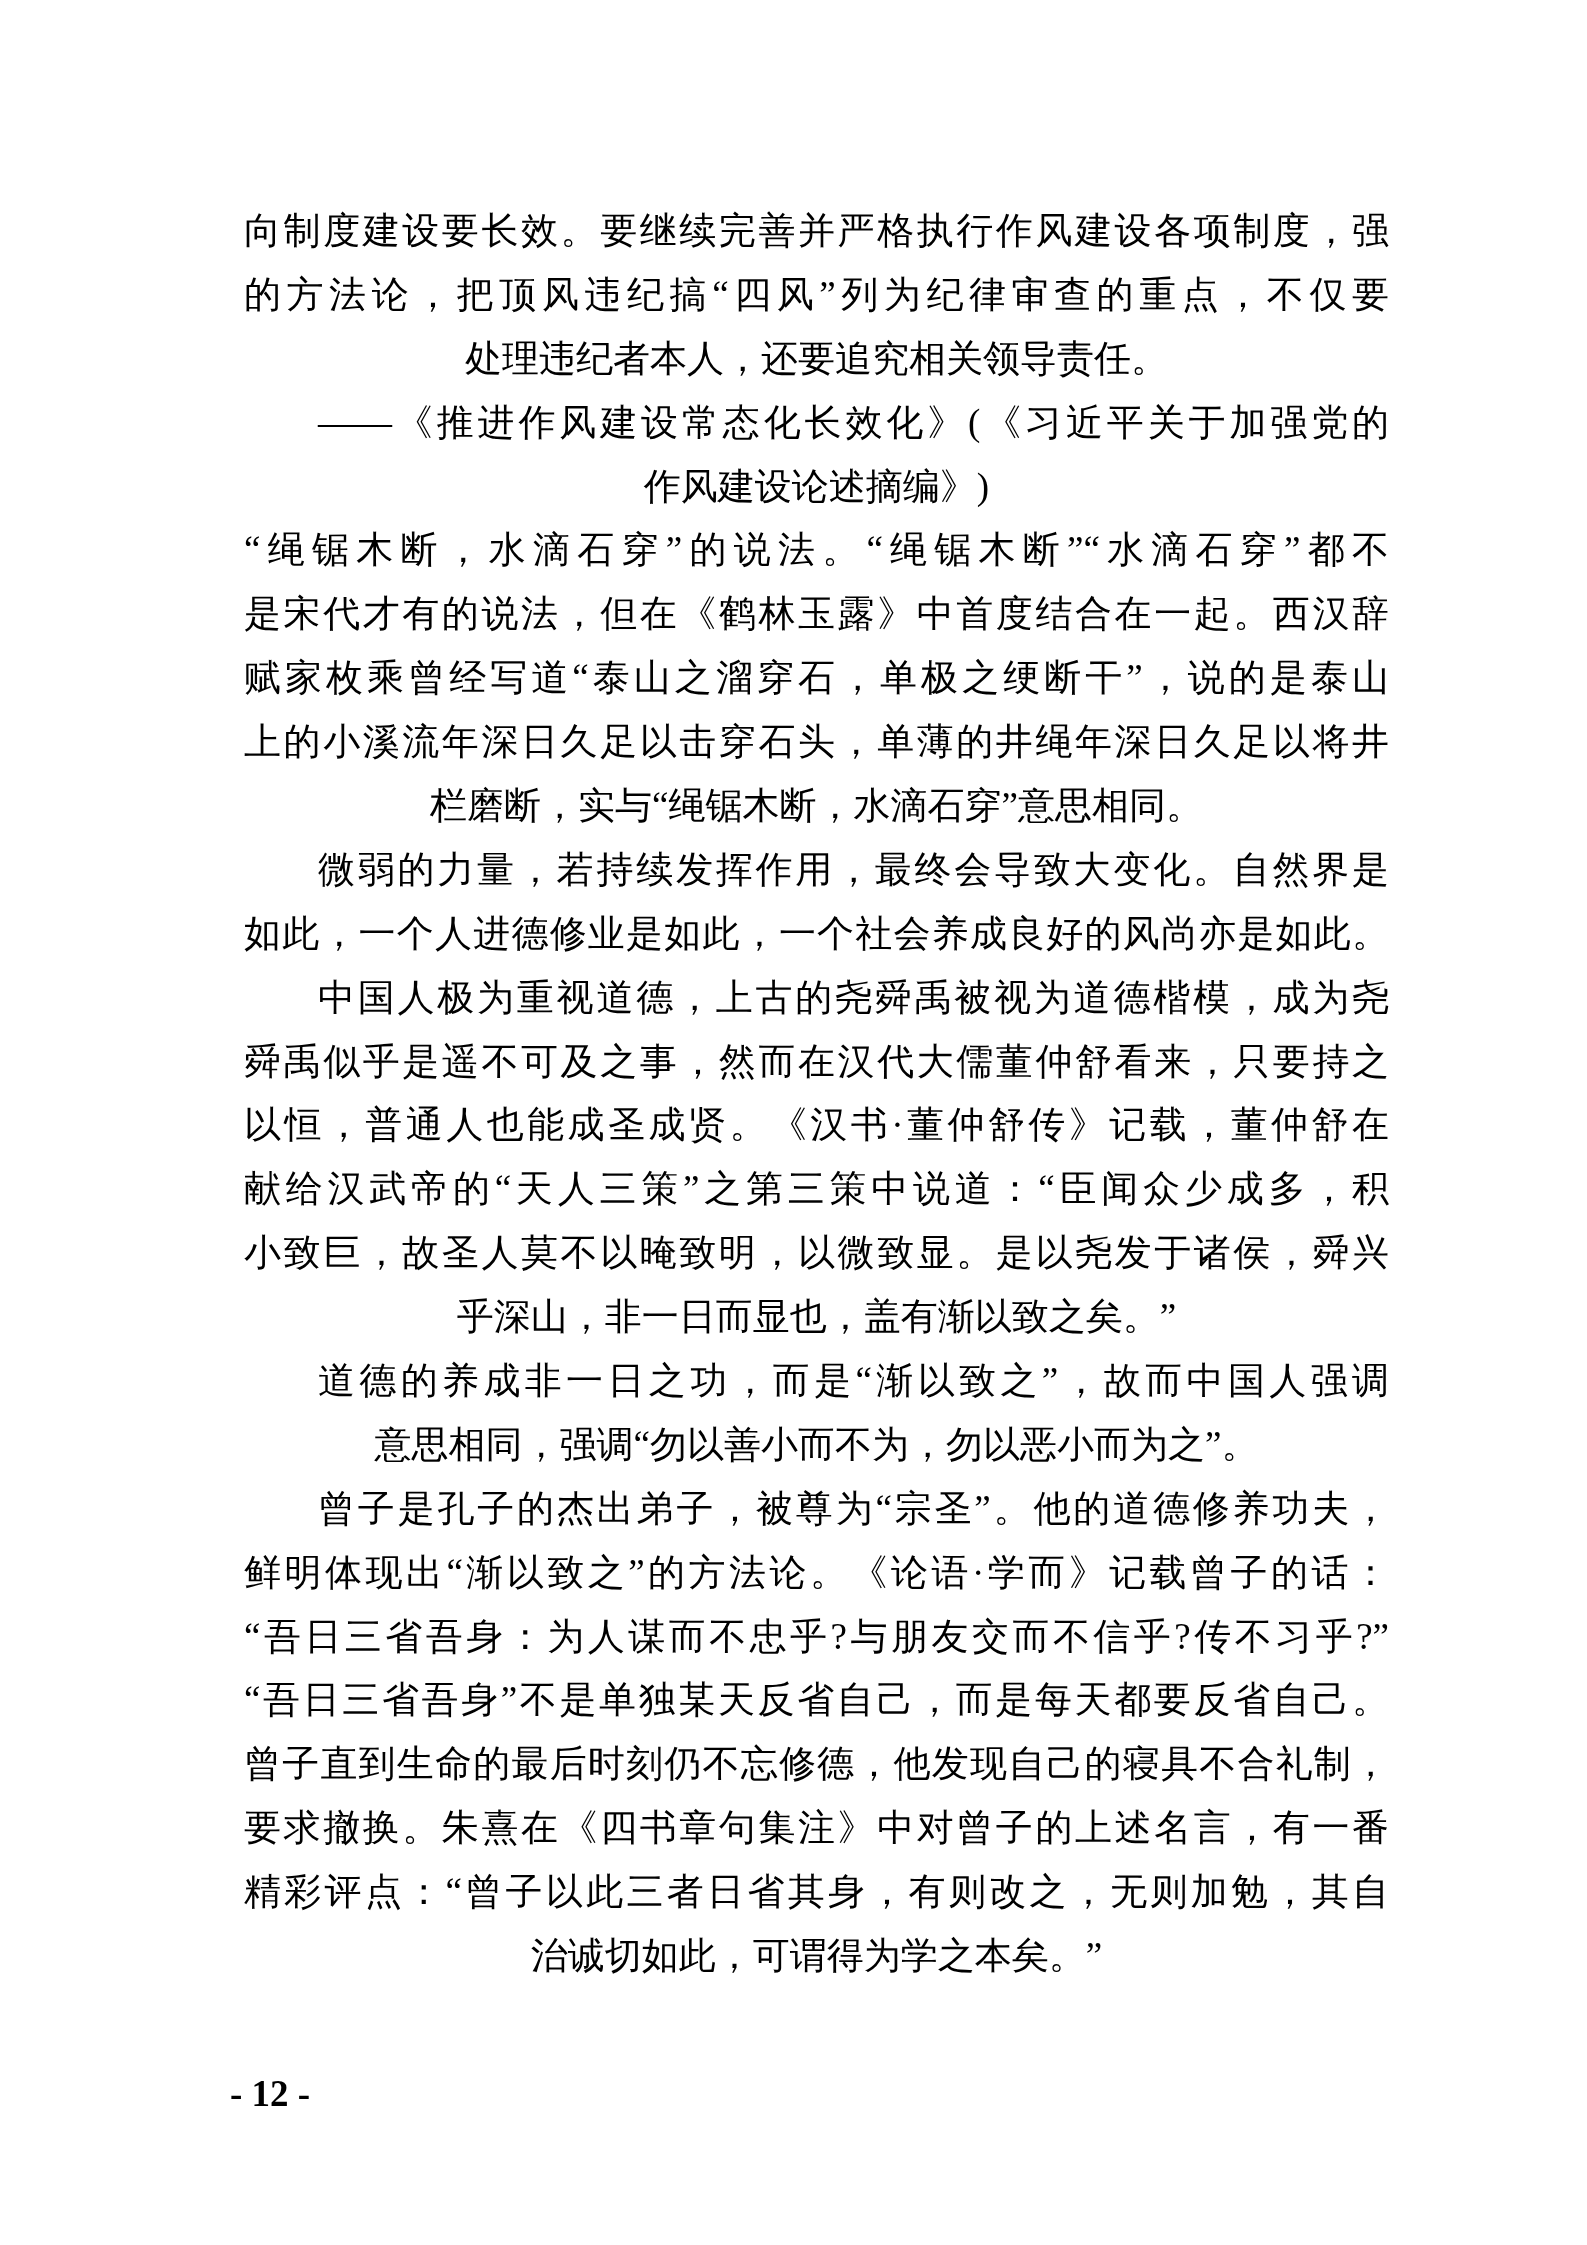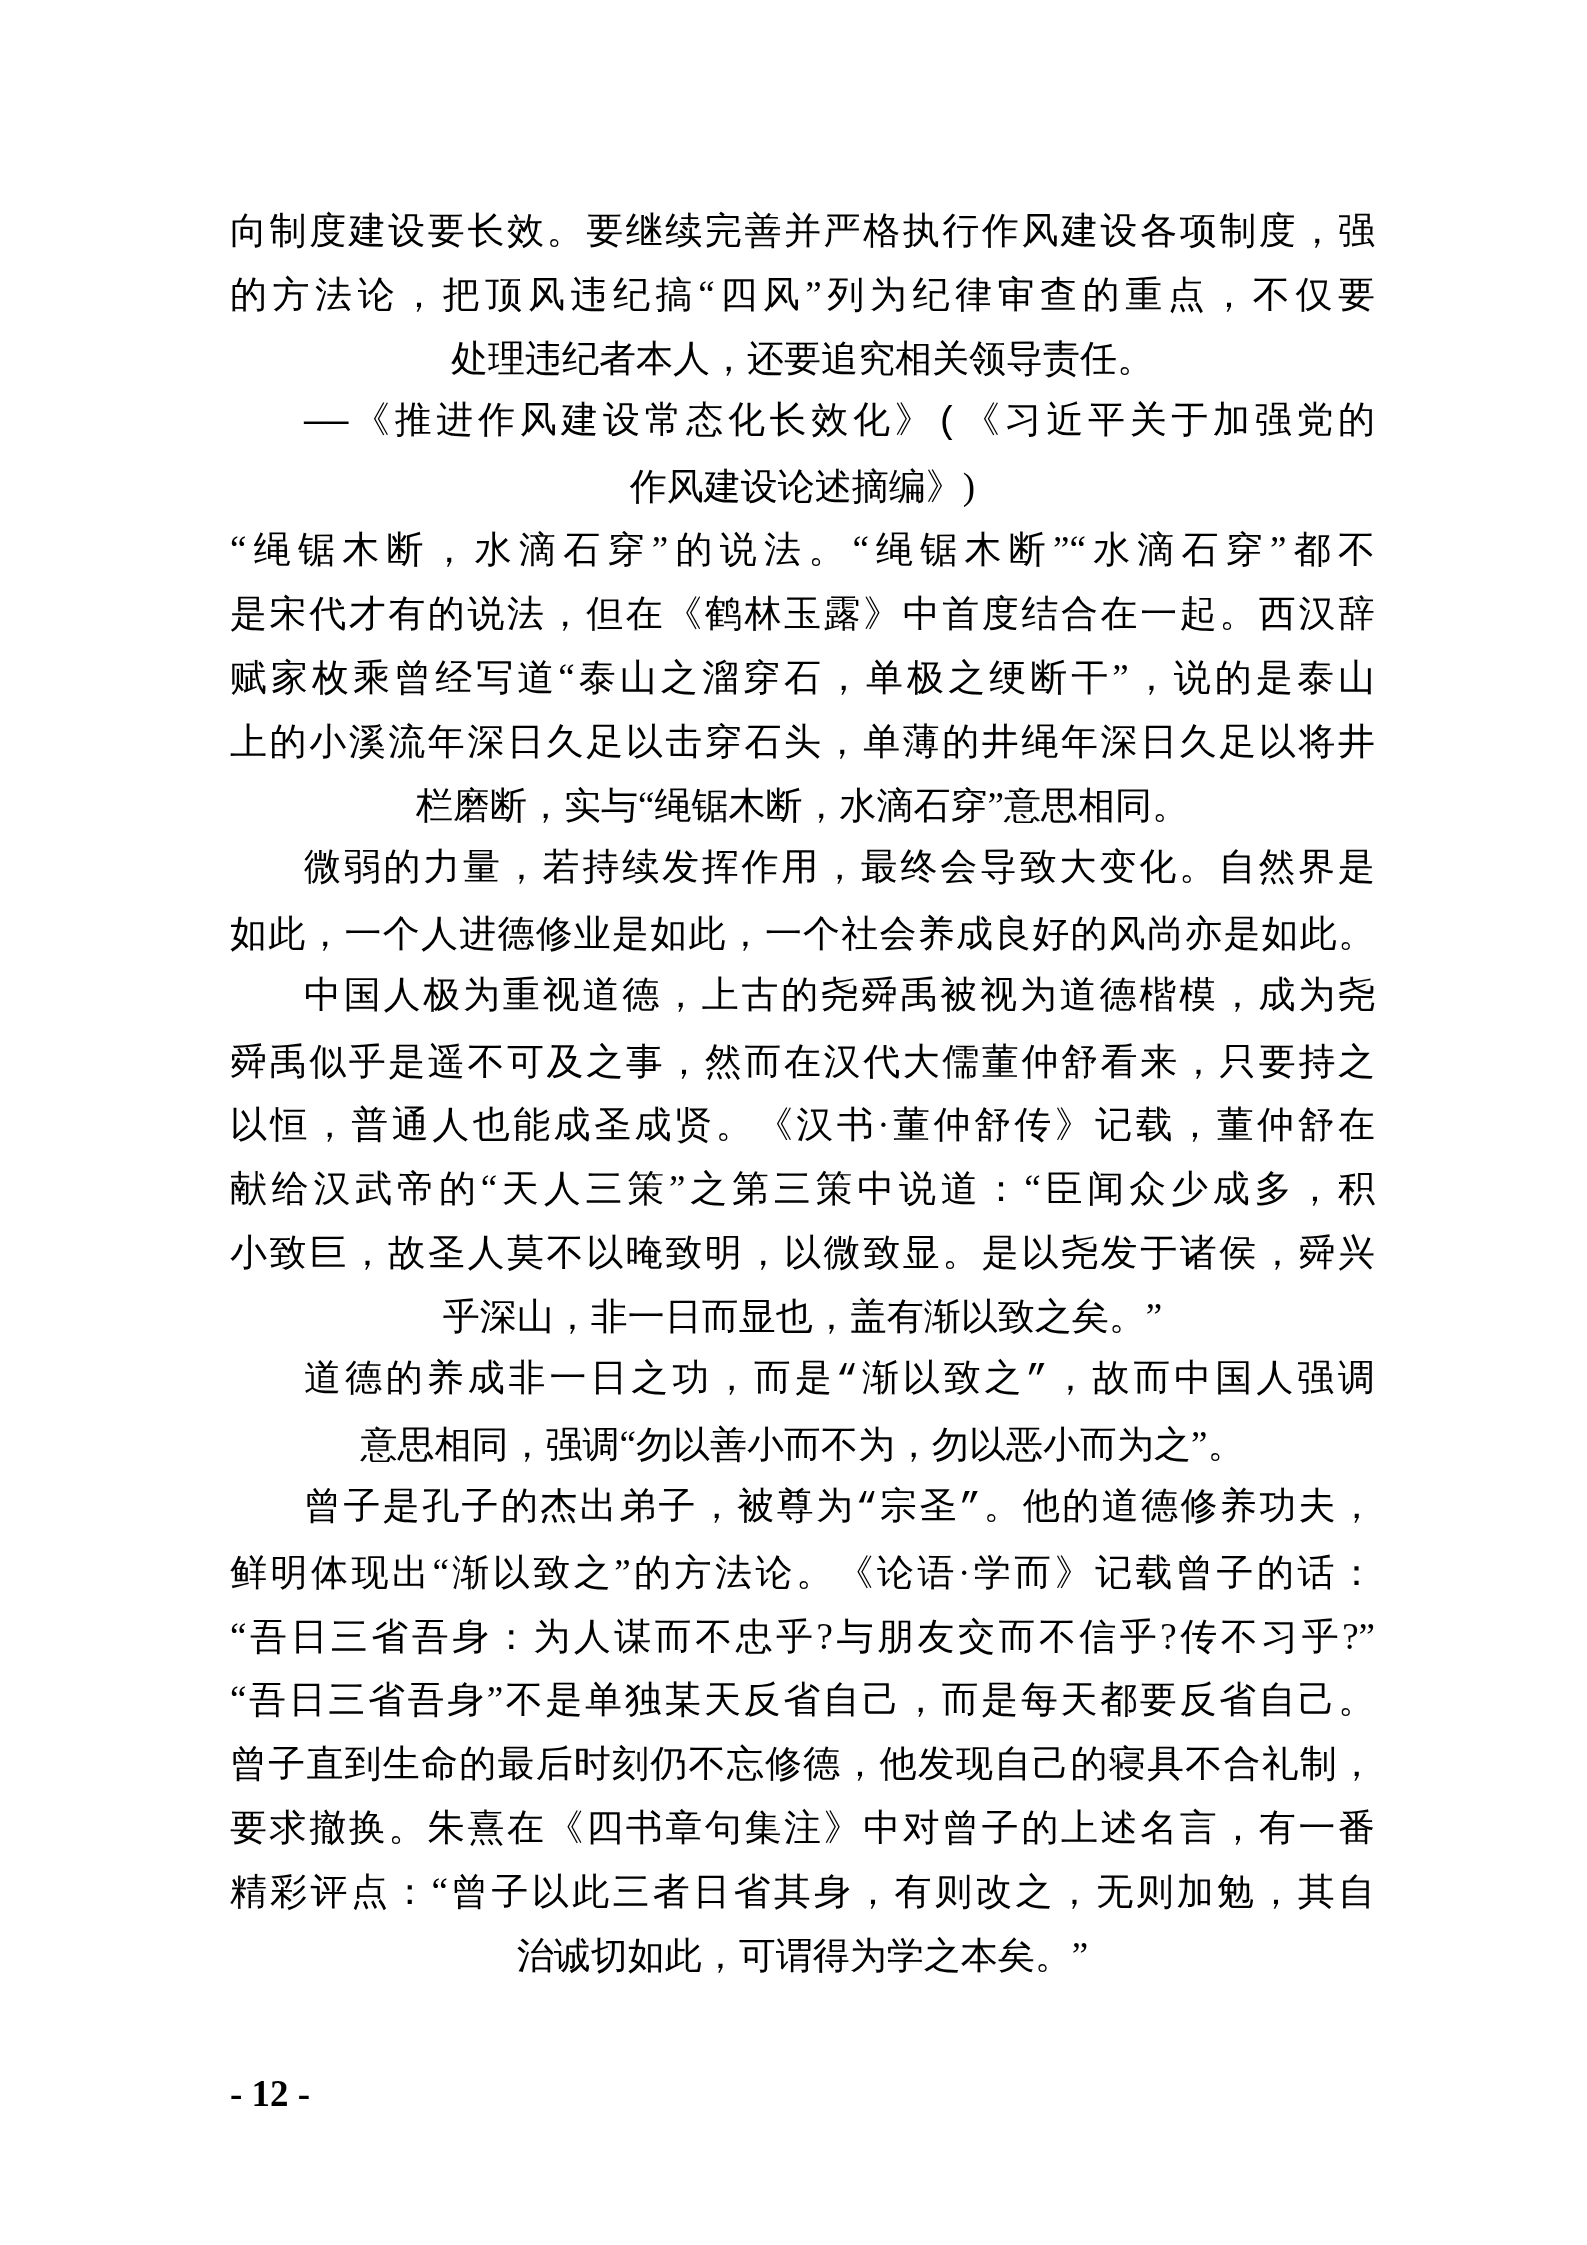--- a/index.html
+++ b/index.html
@@ -11,40 +11,39 @@
     position: relative;
     width: 1587px;
     height: 2245px;
     background: #ffffff;
     overflow: hidden;
     font-family: "Liberation Serif", "DejaVu Serif", serif;
     color: #000000;
   }
   .text-block {
     position: absolute;
-    left: 230px;
+    left: 244px;
     top: 199px;
     width: 1145px;
     font-size: 37px;
     line-height: 63.9px;
   }
   .line {
     height: 63.9px;
     white-space: nowrap;
     text-align: center;
   }
   .line.fill {
     white-space: normal;
     text-align: justify;
     text-align-last: justify;
     overflow: hidden;
   }
   .line.indent {
     text-indent: 74px;
-    font-family: Liberation Mono, monospace;
   }
   .page-number {
     position: absolute;
     left: 230px;
     top: 2072px;
     width: 1145px;
     font-size: 37px;
     line-height: 1.2;
     font-weight: bold;
   }

